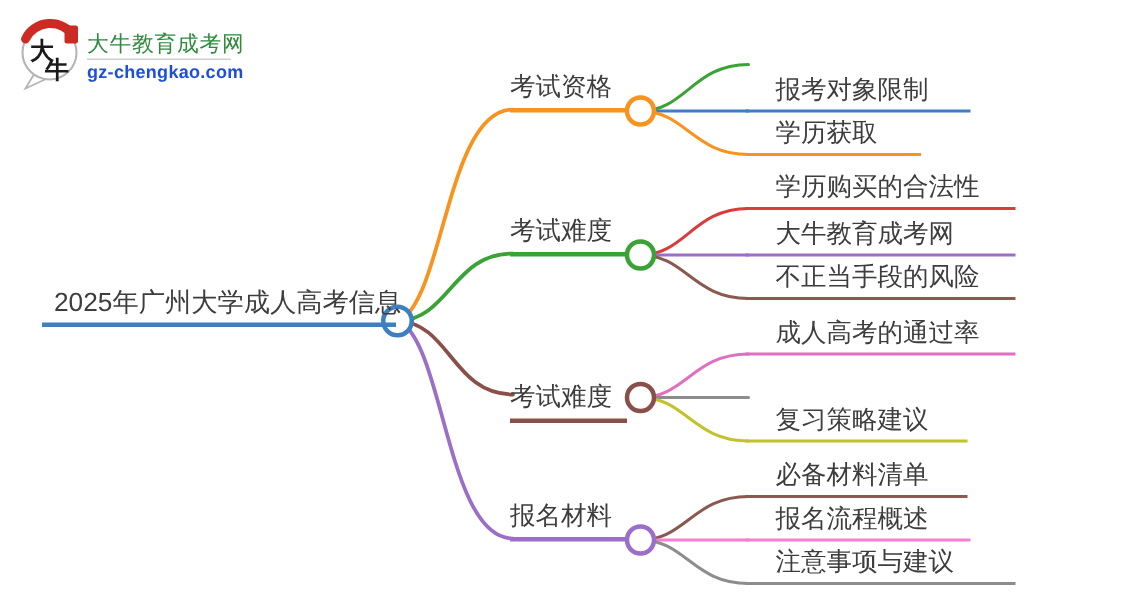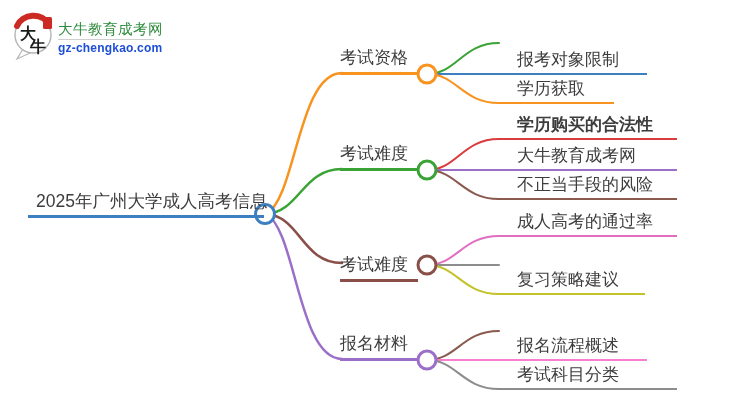--- a/index.html
+++ b/index.html
@@ -61,29 +61,30 @@
   <div class="node root-node" style="left: 28px; top: 188px; width: 228px; border-bottom-color: rgb(62, 127, 193);">2025年广州大学成人高考信息</div>
 
   <div class="node branch-node" style="left: 340px; top: 46px; width: 78px; border-bottom-color: rgb(247, 147, 30);">考试资格</div>
   <div class="node branch-node" style="left: 340px; top: 142px; width: 78px; border-bottom-color: rgb(58, 163, 53);">考试难度</div>
   <div class="node branch-node" style="left: 340px; top: 237px; width: 78px; border-bottom-color: rgb(138, 79, 72); margin-top: 16px;">考试难度</div>
   <div class="node branch-node" style="left: 340px; top: 332px; width: 78px; border-bottom-color: rgb(155, 110, 200);">报名材料</div>
 
   <div class="node leaf-node" style="left: 497px; top: 47px; width: 130px; border-bottom-color: rgb(62, 127, 193);">报考对象限制</div>
   <div class="node leaf-node" style="left: 497px; top: 76px; width: 97px; border-bottom-color: rgb(247, 147, 30);">学历获取</div>
 
-  <div class="node leaf-node" style="left: 497px; top: 112px; width: 160px; border-bottom-color: rgb(218, 59, 61); font-weight: bold;">学历购买的合法性</div>
+  <div class="node leaf-node" style="left: 497px; top: 112px; width: 160px; border-bottom-color: rgb(218, 59, 61);">学历购买的合法性</div>
   <div class="node leaf-node" style="left: 497px; top: 143px; width: 160px; border-bottom-color: rgb(155, 110, 200);">大牛教育成考网</div>
   <div class="node leaf-node" style="left: 497px; top: 172px; width: 160px; border-bottom-color: rgb(138, 90, 80);">不正当手段的风险</div>
 
   <div class="node leaf-node" style="left: 497px; top: 209px; width: 160px; border-bottom-color: rgb(224, 111, 194);">成人高考的通过率</div>
   <div class="node leaf-node" style="left: 497px; top: 267px; width: 128px; border-bottom-color: rgb(195, 194, 40);">复习策略建议</div>
 
+  <div class="node leaf-node" style="left: 497px; top: 304px; width: 128px; border-bottom-color: rgb(138, 90, 80);">必备材料清单</div>
   <div class="node leaf-node" style="left: 497px; top: 333px; width: 130px; border-bottom-color: rgb(248, 126, 208);">报名流程概述</div>
-  <div class="node leaf-node" style="left: 497px; top: 362px; width: 160px; border-bottom-color: rgb(141, 141, 141);">考试科目分类</div>
+  <div class="node leaf-node" style="left: 497px; top: 362px; width: 160px; border-bottom-color: rgb(141, 141, 141);">注意事项与建议</div>
 
   <div class="logo">
     <svg class="logo-icon" width="44" height="50" viewBox="0 0 44 50">
       <path d="M 11 37 L 5 47 L 18 41 Z" fill="#ffffff" stroke="#b5b5b5" stroke-width="1.2"></path>
       <circle cx="21" cy="23" r="18" fill="#ffffff" stroke="#b5b5b5" stroke-width="1.4"></circle>
       <path d="M 5 14 A 18 17 0 0 1 37 12" fill="none" stroke-width="6" stroke-linecap="round" style="stroke: rgb(204, 43, 36);"></path>
       <rect x="31" y="5" width="9" height="12" rx="1.5" style="fill: rgb(204, 43, 36);"></rect>
       <text x="8" y="27" font-size="16" font-weight="bold" fill="#1a1a1a" font-family="'DejaVu Sans',sans-serif">大</text>
       <text x="18" y="40" font-size="16" font-weight="bold" fill="#1a1a1a" font-family="'DejaVu Sans',sans-serif">牛</text>
     </svg>

